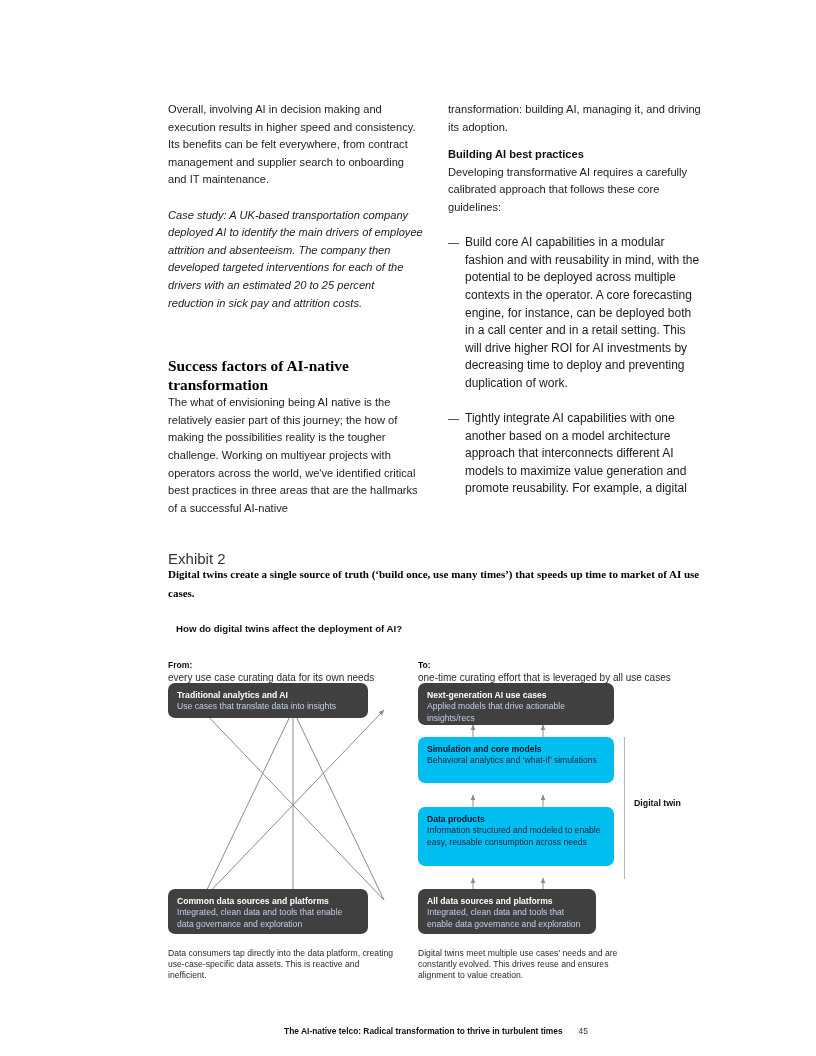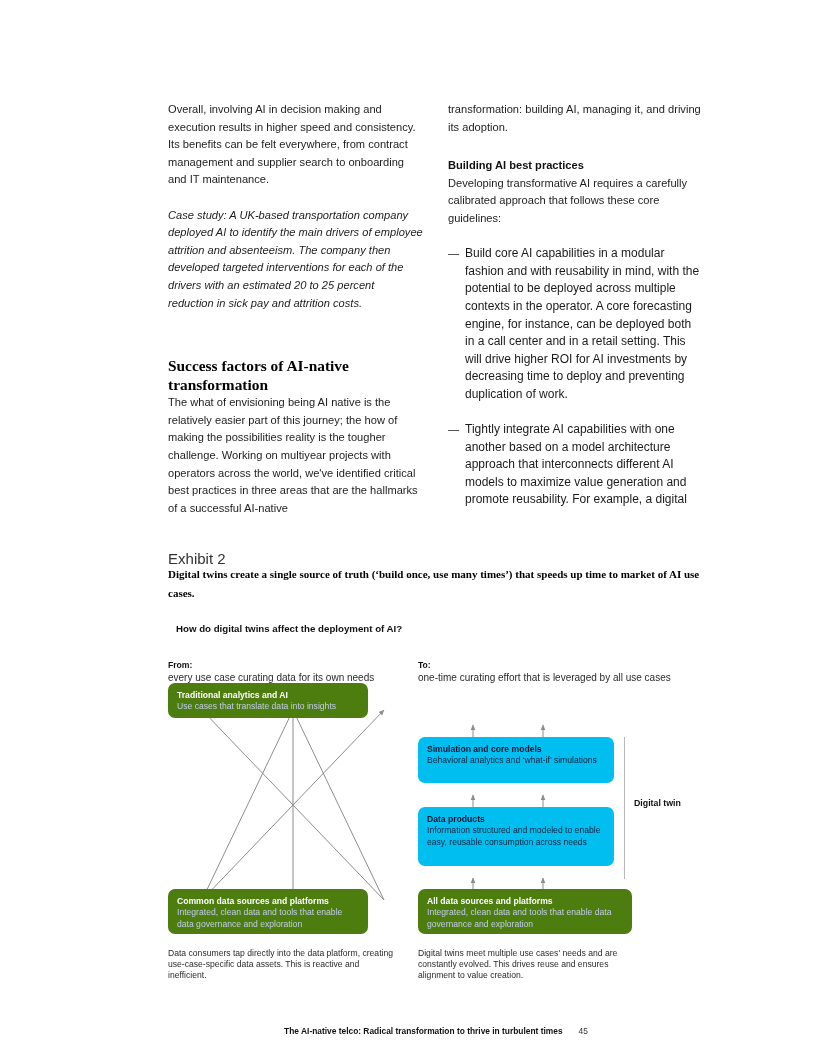--- a/index.html
+++ b/index.html
@@ -152,21 +152,21 @@
     font-weight: bold;
     line-height: 11.4px;
     margin-bottom: 0px;
   }
   .node .node-sub {
     font-size: 8.6px;
     line-height: 11.4px;
     font-weight: normal;
   }
   .node.dark {
-    background: #4d7c0f;
+    background: #404040;
   }
   .node.dark .node-title { color: #ffffff; }
   .node.dark .node-sub   { color: #c3cdeb; }
   .node.cyan {
     background: #00bff0;
   }
   .node.cyan .node-title { color: #0b1633; }
   .node.cyan .node-sub   { color: #0e2240; }
 
   .caption {
@@ -223,21 +223,21 @@
       <p>Overall, involving AI in decision making and execution results in higher speed and consistency. Its benefits can be felt everywhere, from contract management and supplier search to onboarding and IT maintenance.</p>
       <p class="spaced italic">Case study: A UK-based transportation company deployed AI to identify the main drivers of employee attrition and absenteeism. The company then developed targeted interventions for each of the drivers with an estimated 20 to 25 percent reduction in sick pay and attrition costs.</p>
       <div class="heading-block">
         <h2>Success factors of AI-native transformation</h2>
         <p>The what of envisioning being AI native is the relatively easier part of this journey; the how of making the possibilities reality is the tougher challenge. Working on multiyear projects with operators across the world, we've identified critical best practices in three areas that are the hallmarks of a successful AI-native</p>
       </div>
     </div>
 
     <div class="col">
       <p>transformation: building AI, managing it, and driving its adoption.</p>
-      <div style="margin-top:21px;">
+      <div style="margin-top:10px;">
         <h3>Building AI best practices</h3>
         <p>Developing transformative AI requires a carefully calibrated approach that follows these core guidelines:</p>
       </div>
       <div class="bullet-row">
         <div class="bullet-dash">—</div>
         <div class="bullet-text">Build core AI capabilities in a modular fashion and with reusability in mind, with the potential to be deployed across multiple contexts in the operator. A core forecasting engine, for instance, can be deployed both in a call center and in a retail setting. This will drive higher ROI for AI investments by decreasing time to deploy and preventing duplication of work.</div>
       </div>
       <div class="bullet-row">
         <div class="bullet-dash">—</div>
         <div class="bullet-text">Tightly integrate AI capabilities with one another based on a model architecture approach that interconnects different AI models to maximize value generation and promote reusability. For example, a digital</div>
@@ -295,32 +295,36 @@
       <div class="node-sub">Integrated, clean data and tools that enable data governance and exploration</div>
     </div>
 
     <div class="caption" style="left:0px; top:300px; width:225px;">Data consumers tap directly into the data platform, creating use-case-specific data assets. This is reactive and inefficient.</div>
 
     <div class="panel right">
       <div class="fromto-label">To:</div>
       <div class="fromto-desc">one-time curating effort that is leveraged by all use cases</div>
     </div>
 
+    <div class="node dark" style="left:250px; top:35px; width:196px; height:42px;">
+      <div class="node-title">Next-generation AI use cases</div>
+      <div class="node-sub">Applied models that drive actionable insights/recs</div>
+    </div>
 
     <div class="node cyan" style="left:250px; top:89px; width:196px; height:46px;">
       <div class="node-title">Simulation and core models</div>
       <div class="node-sub">Behavioral analytics and ‘what-if’ simulations</div>
     </div>
 
     <div class="node cyan" style="left:250px; top:159px; width:196px; height:59px;">
       <div class="node-title">Data products</div>
       <div class="node-sub">Information structured and modeled to enable easy, reusable consumption across needs</div>
     </div>
 
-    <div class="node dark" style="left:250px; top:241px; width:214px; height:45px;">
+    <div class="node dark" style="left:250px; top:241px; width:178px; height:45px;">
       <div class="node-title">All data sources and platforms</div>
       <div class="node-sub">Integrated, clean data and tools that enable data governance and exploration</div>
     </div>
 
     <div class="bracket-line" style="left:456px; top:89px; height:142px;"></div>
     <div class="bracket-label" style="left:466px; top:150px;">Digital twin</div>
 
     <div class="caption" style="left:250px; top:300px; width:215px;">Digital twins meet multiple use cases' needs and are constantly evolved. This drives reuse and ensures alignment to value creation.</div>
 
   </div>

